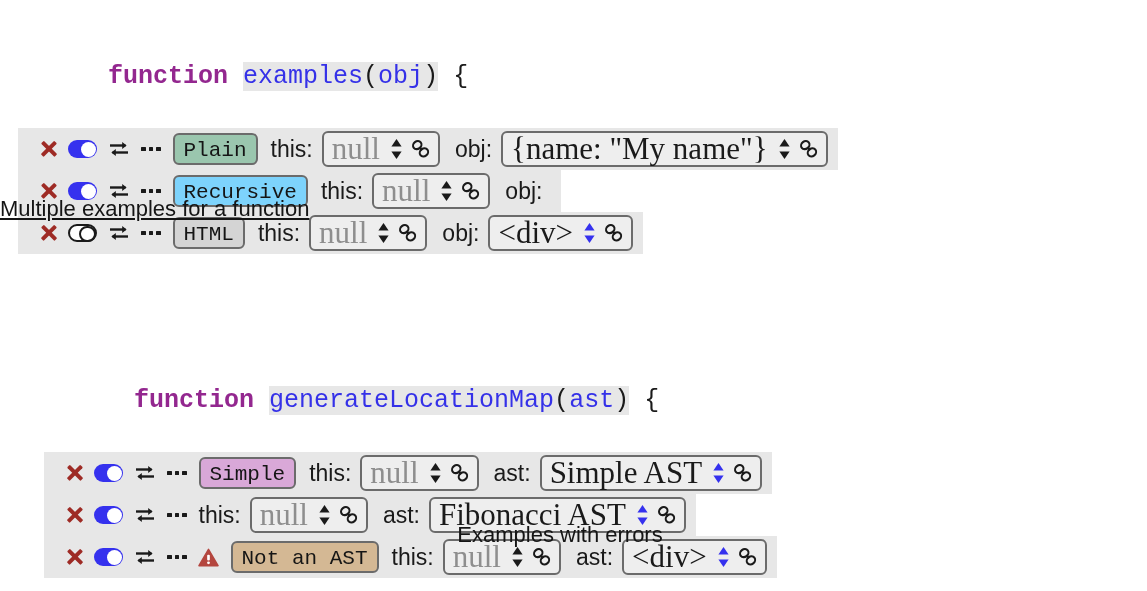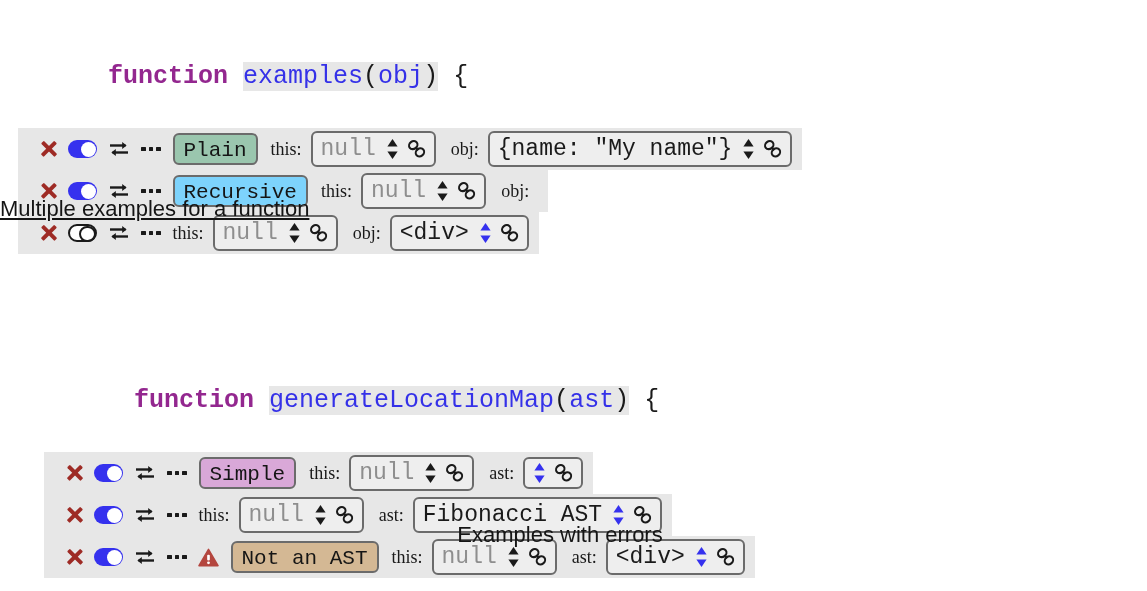--- a/index.html
+++ b/index.html
@@ -105,42 +105,42 @@
     line-height: 1;
     color: #151515;
     border: 2.2px solid #6b6b6b;
     border-radius: 6px;
     padding: 5px 9px 2px;
     white-space: pre;
     margin-right: 13px;
   }
 
   .label {
-    font-family: Liberation Serif, serif;
-    font-size: 18px;
+    font-family: Liberation Sans, sans-serif;
+    font-size: 23px;
     color: #1a1a1a;
     white-space: pre;
     margin-right: 9px;
   }
 
   
   .field {
     display: inline-flex;
     align-items: center;
     border: 2.2px solid #6b6b6b;
     border-radius: 6px;
     background: #eeeeee;
     padding: 3px 7px 3px 8px;
     margin-right: 15px;
     box-sizing: border-box;
   }
   .field:last-child { margin-right: 0; }
   .field .val {
-    font-family: Liberation Mono, monospace;
-    font-size: 23px;
+    font-family: Liberation Serif, serif;
+    font-size: 31px;
     line-height: 26px;
     white-space: pre;
     color: #1a1a1a;
     margin-right: 10px;
   }
   .field .val.muted { color: #8e8e8e; }
 
   .spin { width: 13px; height: 22px; margin-right: 7px; flex: none; }
   .chain { width: 21px; height: 20px; flex: none; }
 
@@ -253,20 +253,21 @@
                 <path d="M14.2 2.1 L18.6 5.5 L14.2 8.9 Z" fill="#1a1a1a"></path>
                 <path d="M20 12.5 H4.5" stroke="#1a1a1a" stroke-width="2.4" fill="none" stroke-linecap="butt"></path>
                 <path d="M7.8 9.1 L3.4 12.5 L7.8 15.9 Z" fill="#1a1a1a"></path>
               </svg></span>
             <span class="ico-dots">
               <i></i>
               <i></i>
               <i></i>
             </span>
           </div>
+          <span class="chip" style="background: rgb(212, 212, 212);">HTML</span>
           <span class="label">this:</span>
           <span class="field">
             <span class="val muted">null</span>
             <span class="spin"><svg viewBox="0 0 13 22" width="13" height="22" aria-hidden="true">
                 <path d="M6.5 1 L11.6 8.6 H1.4 Z" fill="#1a1a1a"></path>
                 <path d="M6.5 21 L11.6 13.4 H1.4 Z" fill="#1a1a1a"></path>
               </svg></span>
             <span class="chain"><svg viewBox="0 0 22 21" width="21" height="20" aria-hidden="true">
                 <g fill="none" stroke="#1a1a1a" stroke-width="2.2">
                   <ellipse cx="7.6" cy="6.4" rx="4.6" ry="4.0" transform="rotate(-38 7.6 6.4)"></ellipse>
@@ -327,20 +328,21 @@
             <span class="chain"><svg viewBox="0 0 22 21" width="21" height="20" aria-hidden="true">
                 <g fill="none" stroke="#1a1a1a" stroke-width="2.2">
                   <ellipse cx="7.6" cy="6.4" rx="4.6" ry="4.0" transform="rotate(-38 7.6 6.4)"></ellipse>
                   <ellipse cx="14.6" cy="14.0" rx="4.6" ry="4.0" transform="rotate(-38 14.6 14.0)"></ellipse>
                   <path d="M10.3 9.2 L12.0 11.0" stroke-linecap="round"></path>
                 </g>
               </svg></span>
           </span>
           <span class="label">ast:</span>
           <span class="field">
+            <span class="val">Simple AST</span>
             <span class="spin"><svg viewBox="0 0 13 22" width="13" height="22" aria-hidden="true">
                 <path d="M6.5 1 L11.6 8.6 H1.4 Z" fill="#3531ee"></path>
                 <path d="M6.5 21 L11.6 13.4 H1.4 Z" fill="#3531ee"></path>
               </svg></span>
             <span class="chain"><svg viewBox="0 0 22 21" width="21" height="20" aria-hidden="true">
                 <g fill="none" stroke="#1a1a1a" stroke-width="2.2">
                   <ellipse cx="7.6" cy="6.4" rx="4.6" ry="4.0" transform="rotate(-38 7.6 6.4)"></ellipse>
                   <ellipse cx="14.6" cy="14.0" rx="4.6" ry="4.0" transform="rotate(-38 14.6 14.0)"></ellipse>
                   <path d="M10.3 9.2 L12.0 11.0" stroke-linecap="round"></path>
                 </g>

